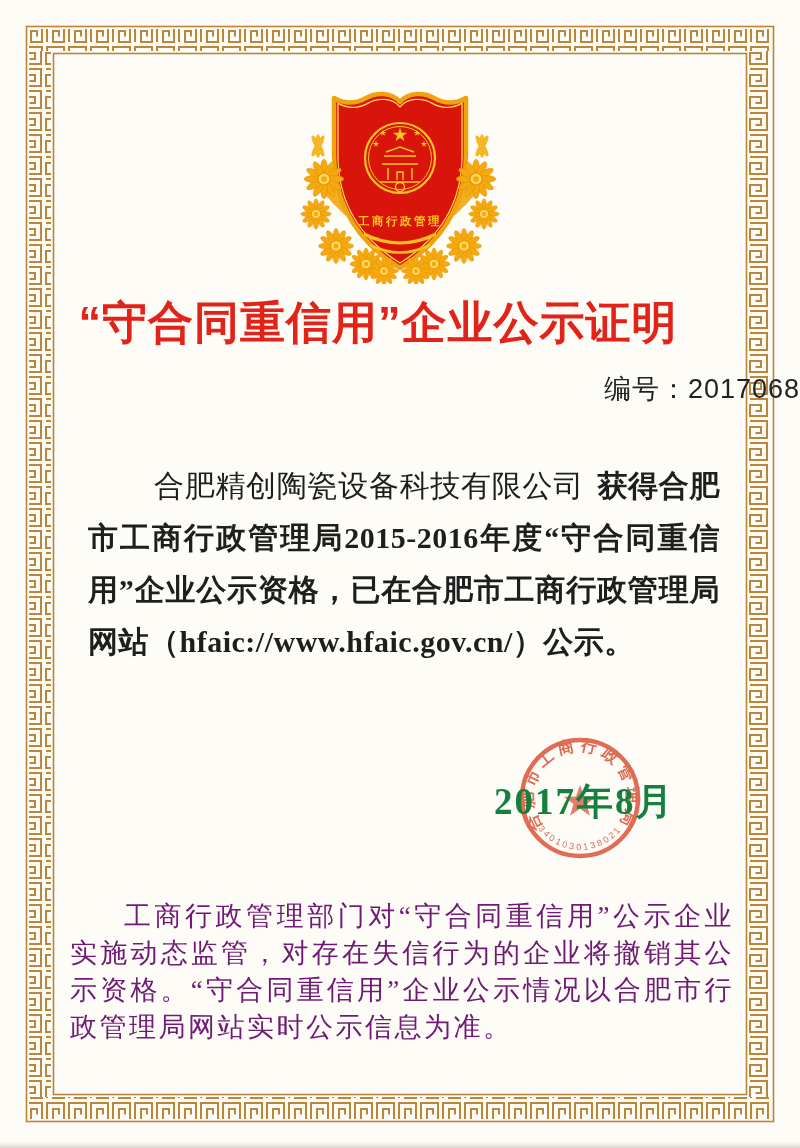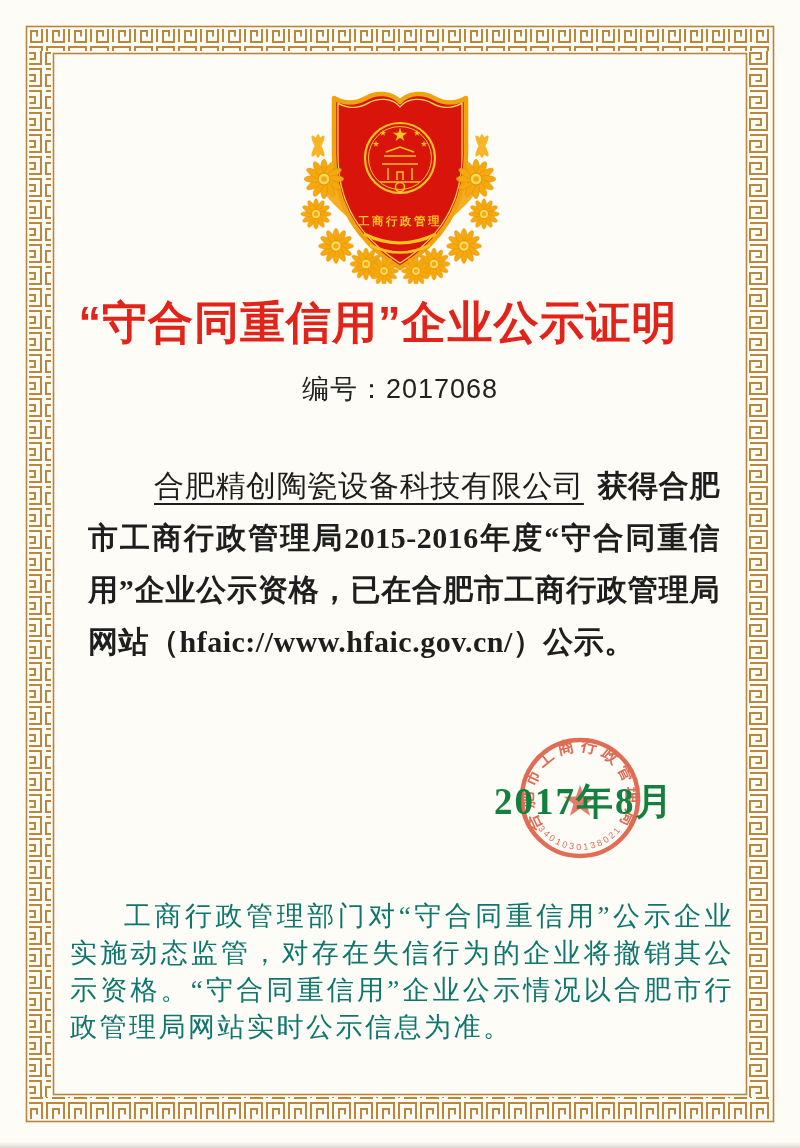--- a/index.html
+++ b/index.html
@@ -17,58 +17,57 @@
     left:0;top:293px;width:756px;
     text-align:center;
     font-family:"Liberation Sans", sans-serif;
     font-weight:700;
     font-size:45px;
     letter-spacing:1px;
     color:#e2231a;
   }
   .cert-serial{
     left:0;top:371px;width:800px;
-    text-align:center;
+    text-align:right;
     font-family:"Liberation Sans", sans-serif;
     font-size:27px;
     letter-spacing:1px;
     color:#222222;
   }
   .body-par{
     left:88px;top:460px;width:632px;
     font-size:30px;
     line-height:52px;
     font-weight:700;
     letter-spacing:0.5px;
     color:#1e1e1e;
     text-indent:2.2em;
     text-align:justify;
   }
   .company{
     font-weight:400;
-    text-decoration:underline;
     text-decoration-thickness:2px;
     text-underline-offset:7px;
     margin-right:0.45em;
   }
   .issue-date{
     left:494px;top:777px;
     font-size:37px;
     font-weight:700;
     letter-spacing:2px;
     color:#15803d;
     z-index:3;
   }
   .seal-svg{left:518px;top:736px;z-index:2;opacity:0.93;}
   .footer-par{
     left:70px;top:898px;width:664px;
     font-size:27px;
     line-height:37px;
     letter-spacing:2.5px;
-    color:#0f766e;
+    color:#701a75;
     text-indent:2em;
     text-align:justify;
   }
   .scan-edge{
     left:0;bottom:0;width:800px;height:6px;
     background:linear-gradient(to bottom, rgba(200,196,186,0), rgba(175,170,158,0.45));
   }
 </style>
 </head>
 <body>

